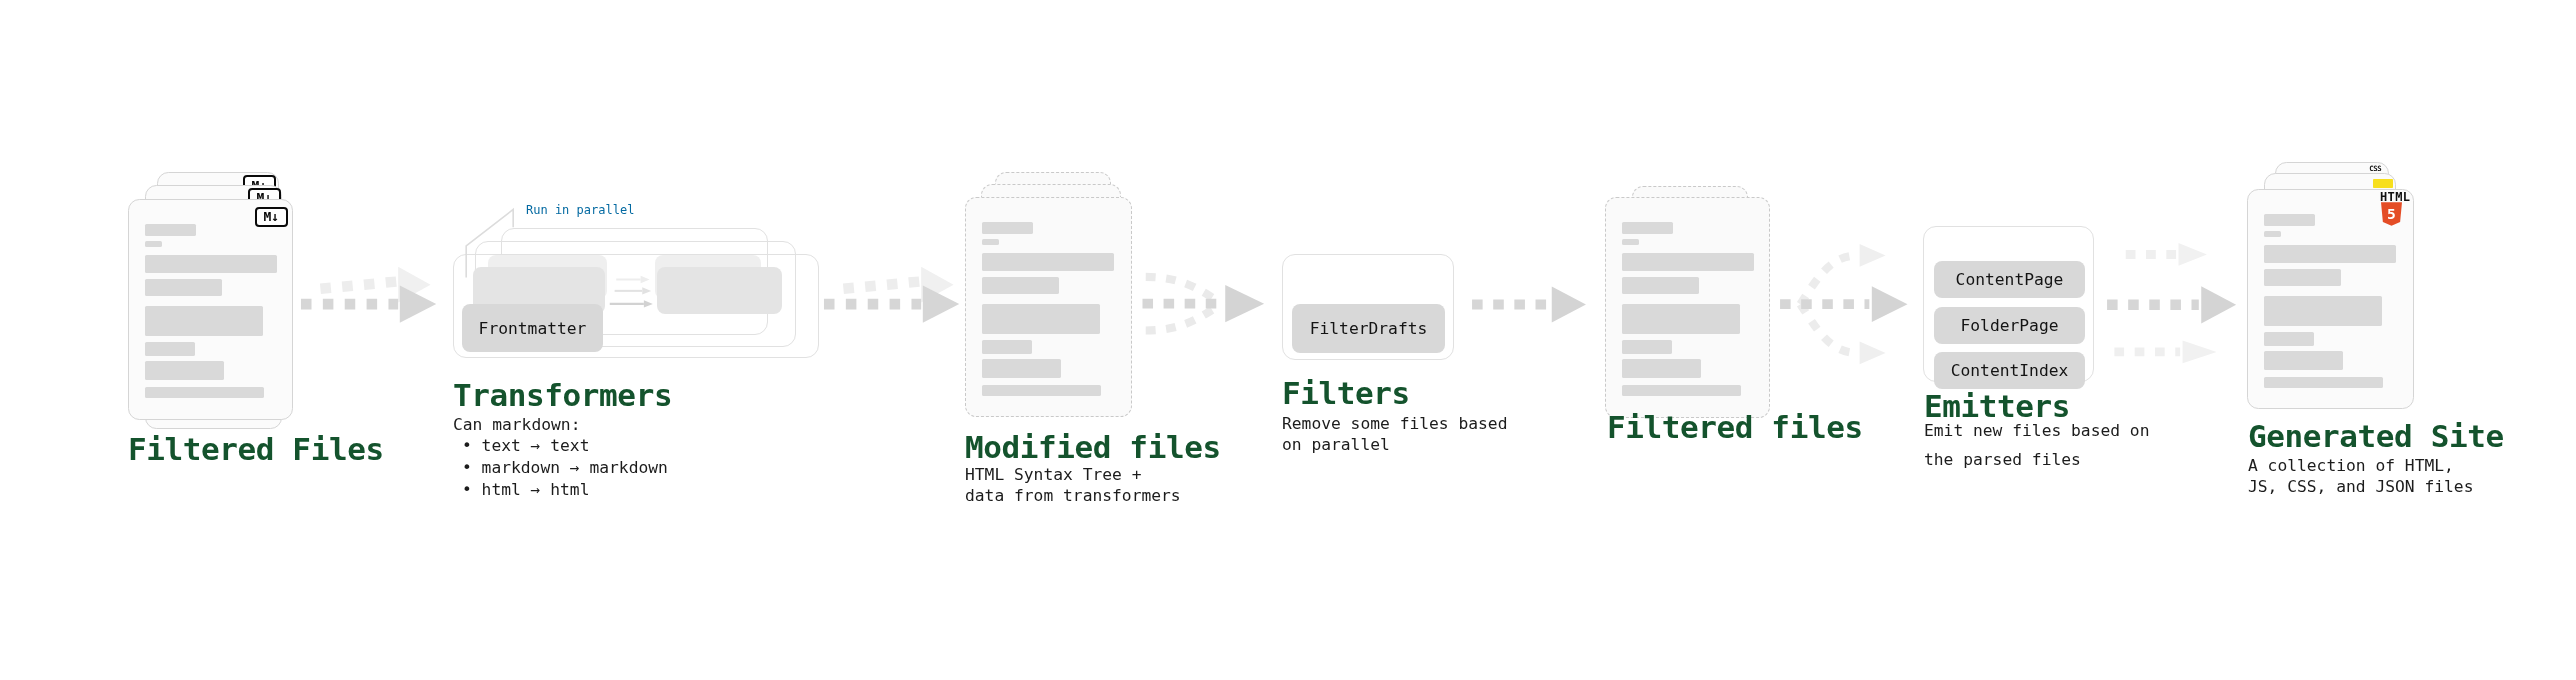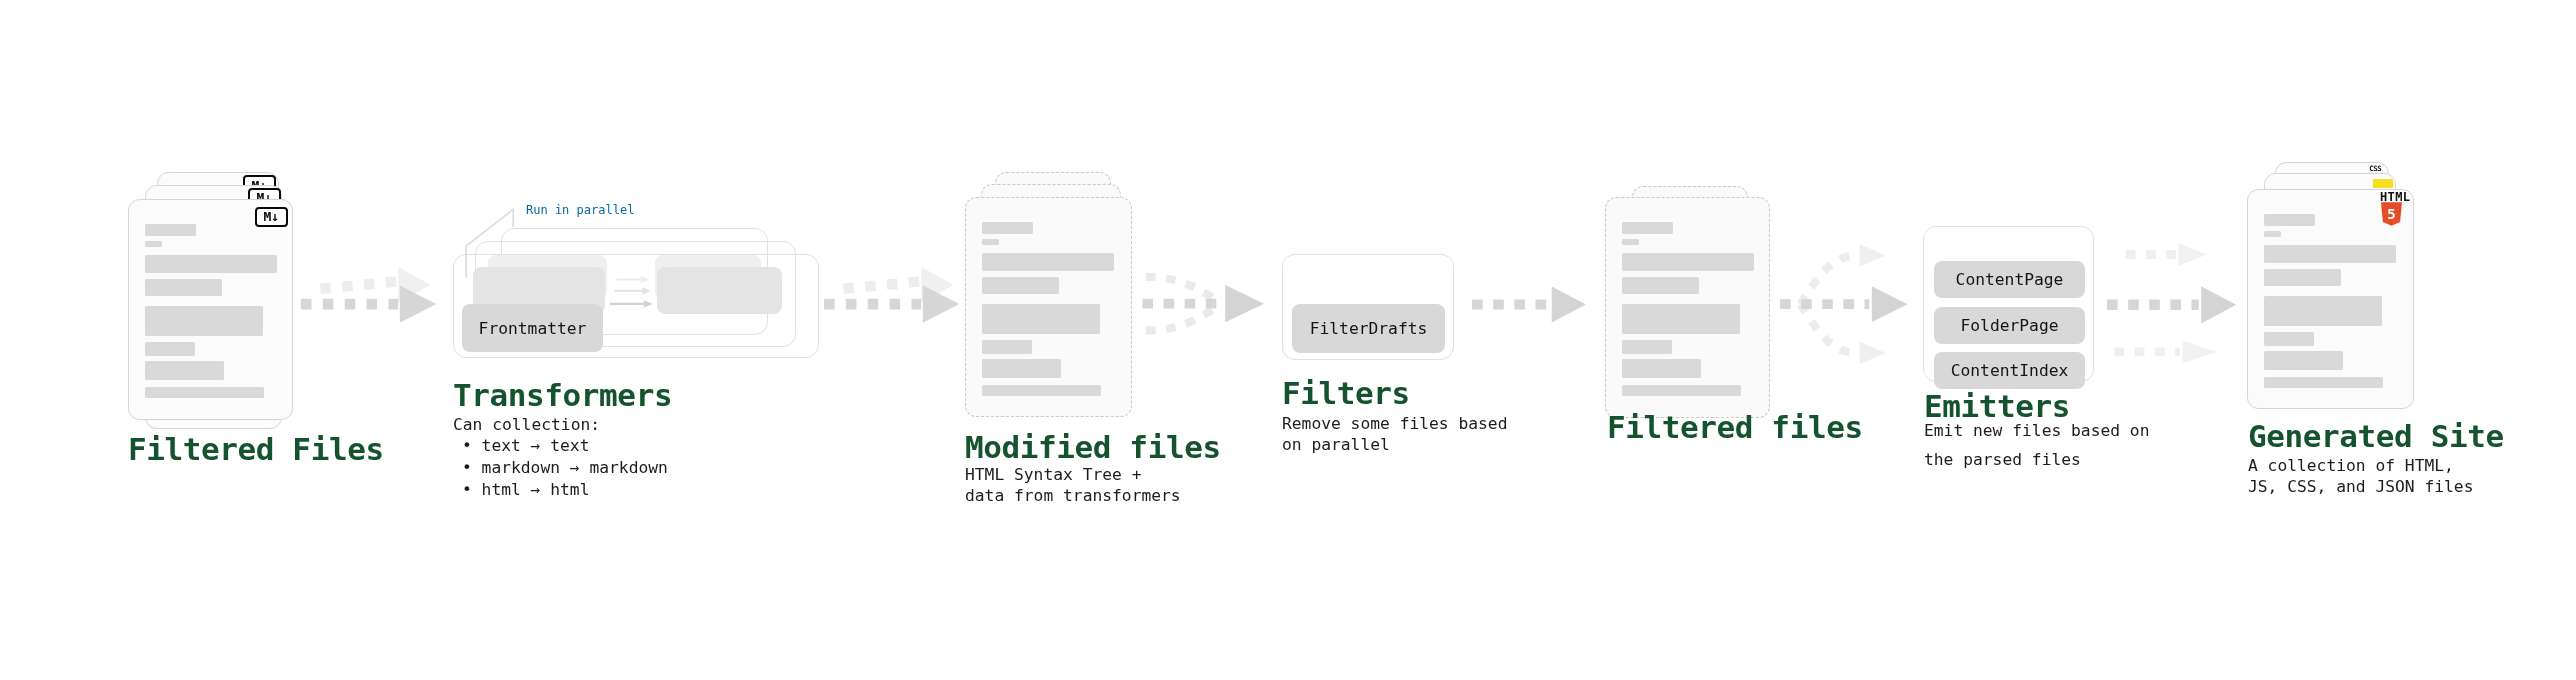--- a/index.html
+++ b/index.html
@@ -86,21 +86,21 @@
       <polygon points="40,3.5 51,8 40,12.5" fill="#ededed"></polygon>
     <line x1="8" y1="22" x2="42" y2="22" stroke="#e2e2e2" stroke-width="2.5"></line>
       <polygon points="42,17.5 53,22 42,26.5" fill="#e2e2e2"></polygon>
     <line x1="2" y1="38" x2="44" y2="38" stroke="#d2d2d2" stroke-width="2.5"></line>
       <polygon points="44,33.5 55,38 44,42.5" fill="#d2d2d2"></polygon>
   </svg>
 
   <div class="pill" style="left:462px;top:280px;width:141px;height:48px;">Frontmatter</div>
 
   <div class="heading" style="left:453px;top:377px;">Transformers</div>
-  <div class="body-text" style="left:453px;top:414px;">Can collection:</div>
+  <div class="body-text" style="left:453px;top:414px;">Can markdown:</div>
   <div class="bullet-line" style="left:462px;top:436px;">• text → text</div>
   <div class="bullet-line" style="left:462px;top:458px;">• markdown → markdown</div>
   <div class="bullet-line" style="left:462px;top:480px;">• html → html</div>
 
   <svg style="left:817px;top:262px;" width="163" height="81" viewBox="0 0 200 100">
     <line x1="32" y1="33" x2="128" y2="24" stroke="#ededed" stroke-width="13" stroke-dasharray="13 14"></line>
     <polygon points="128,6 168,28 128,50" fill="#f0f0f0"></polygon>
     <line x1="8" y1="52" x2="128" y2="52" stroke="#d6d6d6" stroke-width="13" stroke-dasharray="13 14"></line>
     <polygon points="130,29 175,52 130,75" fill="#d6d6d6"></polygon>
   </svg>

